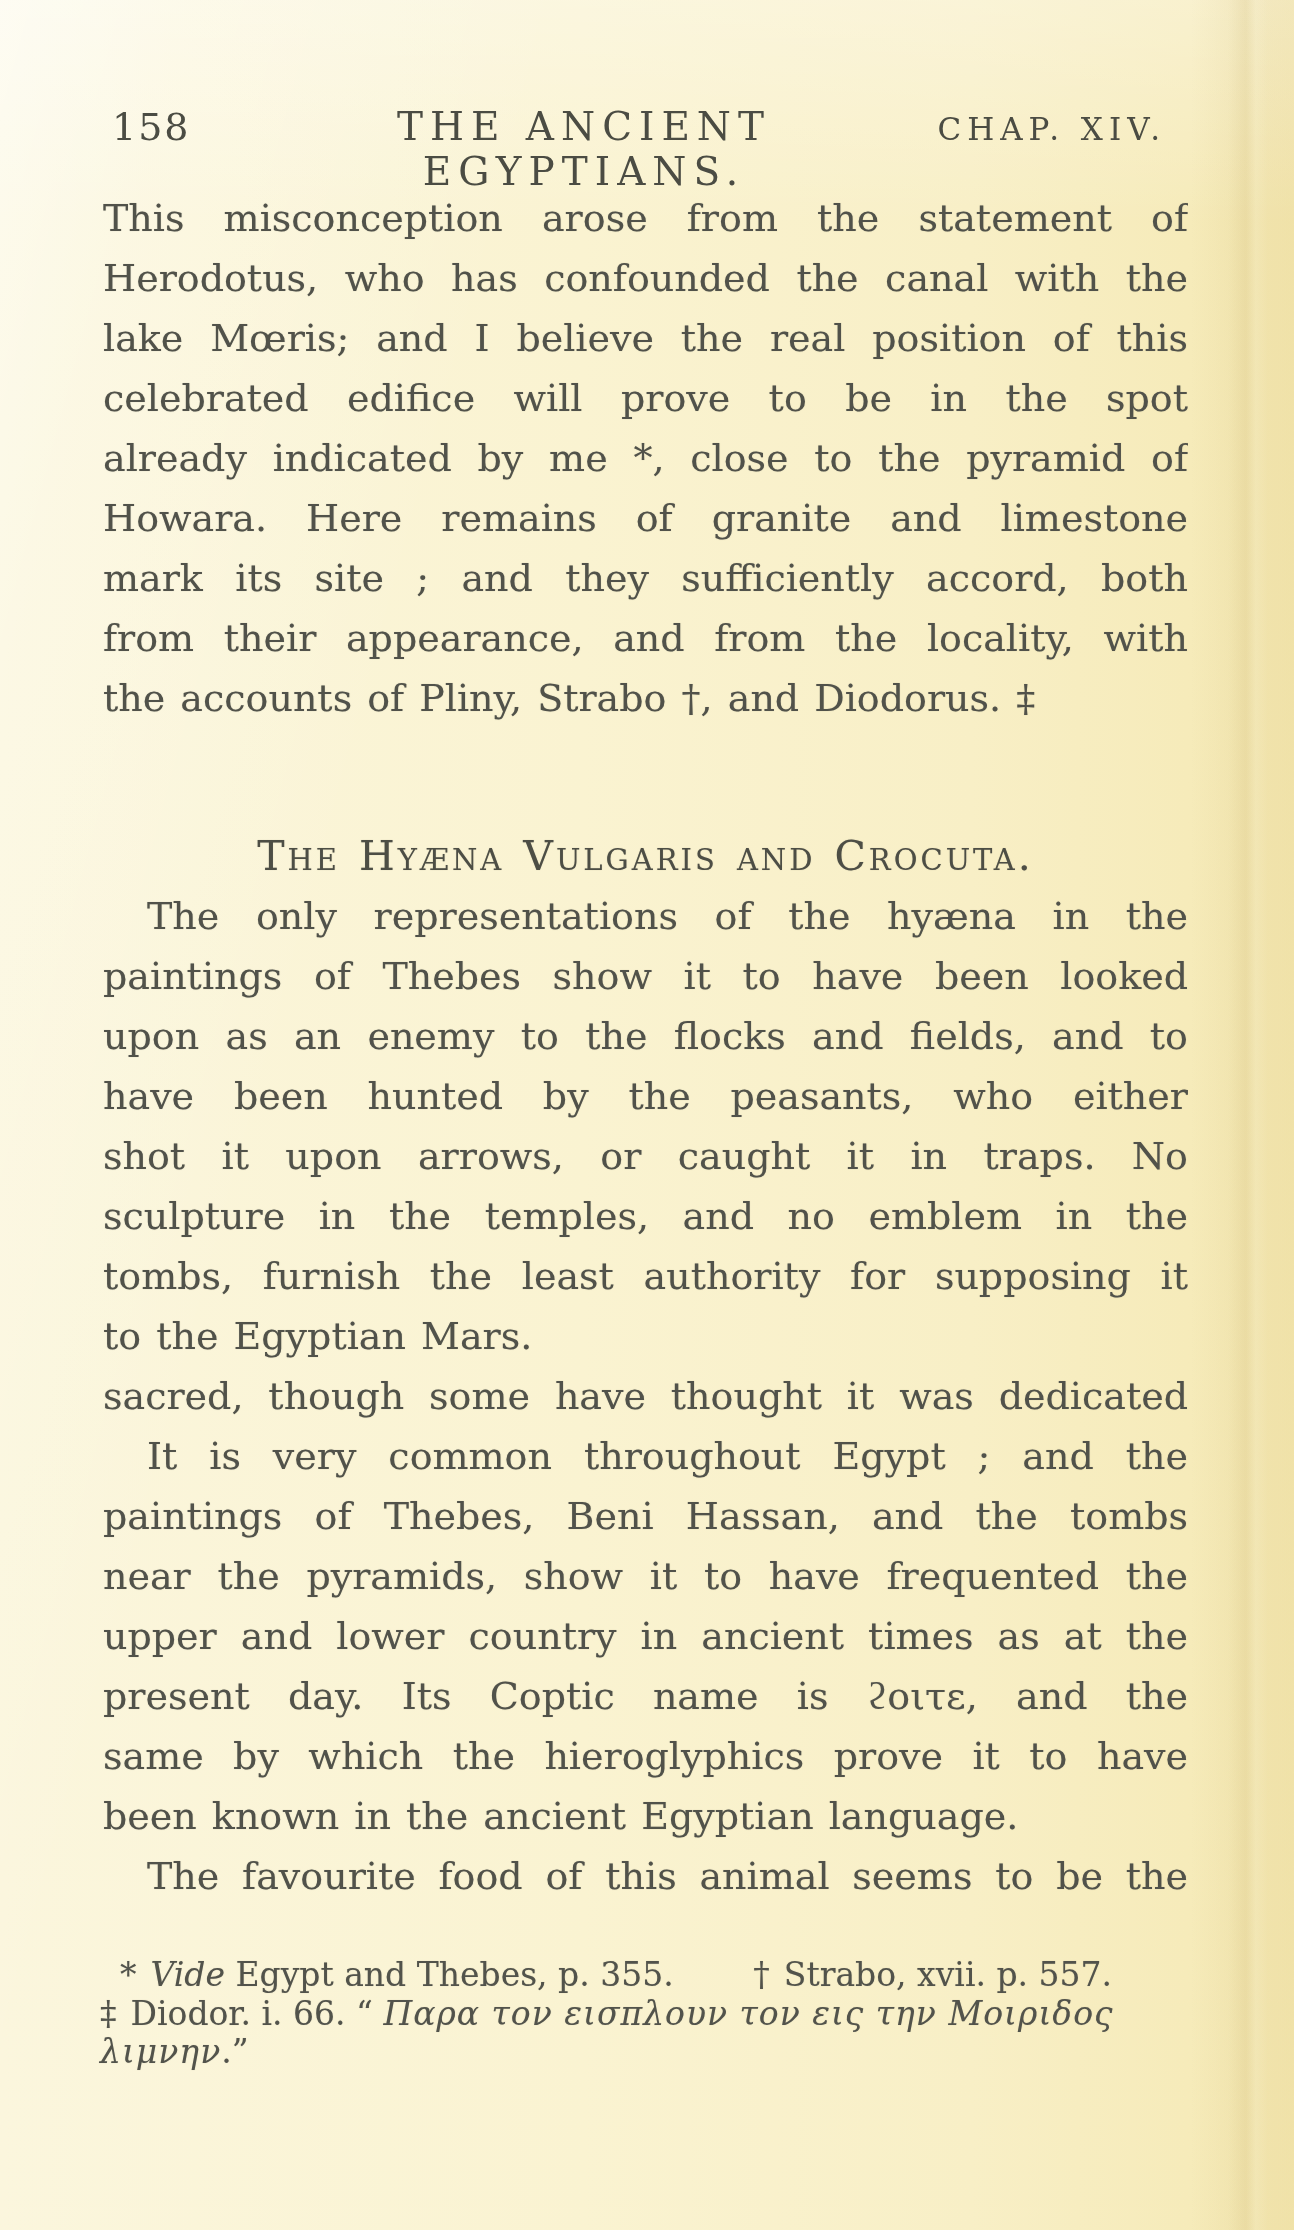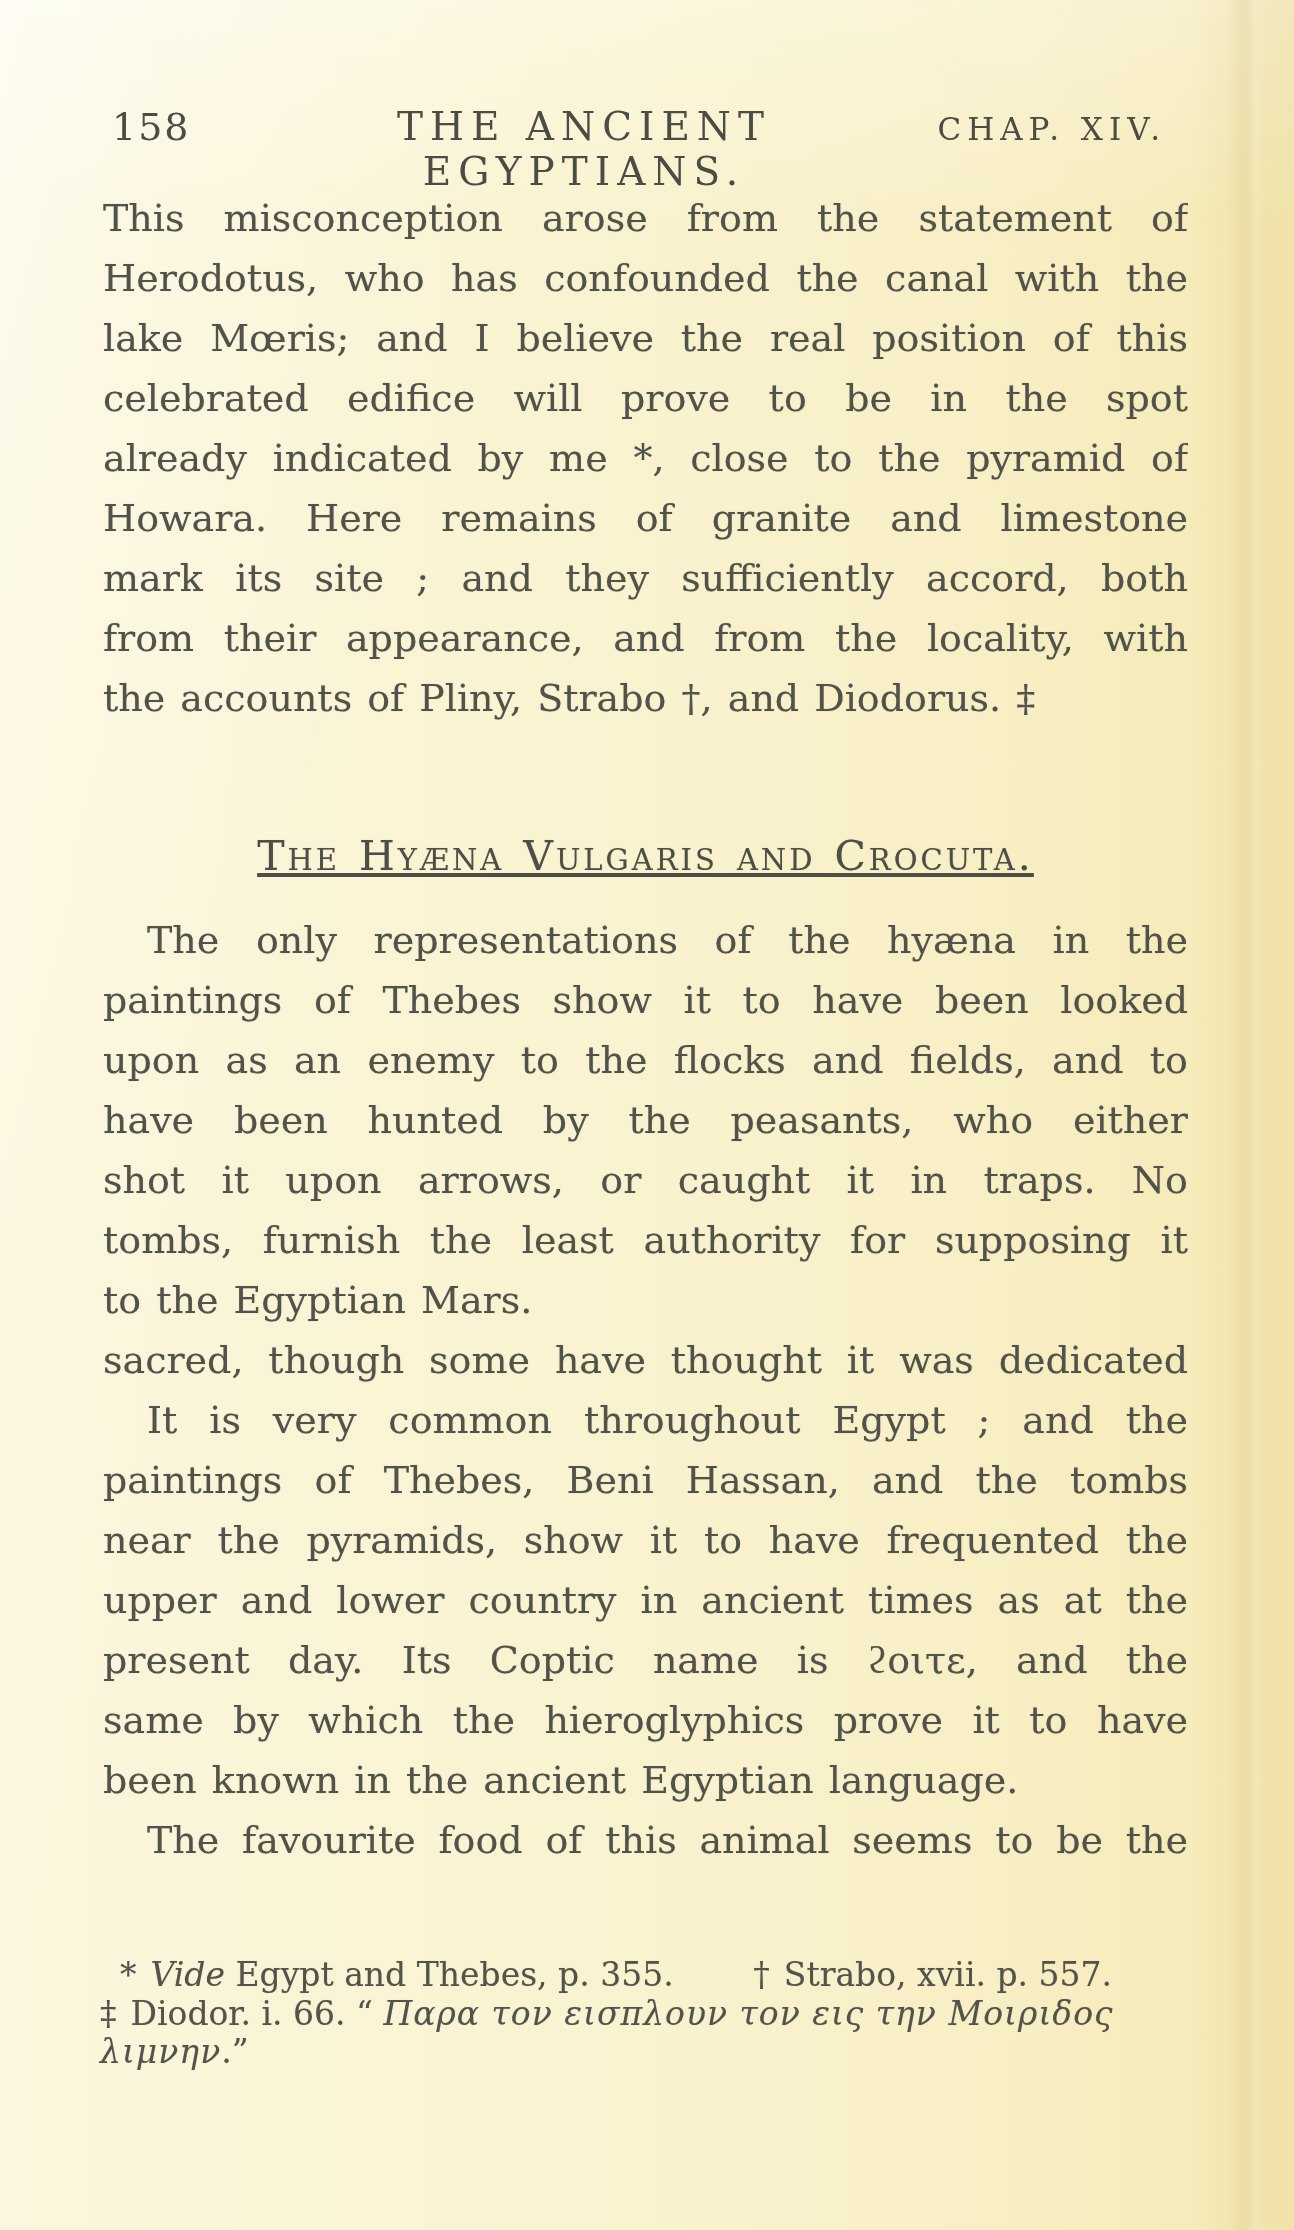--- a/index.html
+++ b/index.html
@@ -81,28 +81,26 @@
   .jline {
     white-space: normal;
     text-align: justify;
     text-align-last: justify;
   }
   .first-indent {
     text-indent: 44px;
   }
   .section-heading {
     margin-top: 98px;
-    margin-bottom: 24px;
     text-align: center;
     font-variant: small-caps;
     font-size: 41px;
     letter-spacing: 3px;
     color: #4d4e45;
     text-shadow: 0 0 1px rgba(90,90,78,0.35);
-    text-decoration: underline;
   }
 
   .footnotes {
     position: absolute;
     top: 1956px;
     left: 96px;
     width: 1060px;
     font-size: 33px;
     line-height: 38px;
     color: #52534b;
@@ -147,20 +145,21 @@
         <div class="line jline">from their appearance, and from the locality, with</div>
         <div class="line">the accounts of Pliny, Strabo †, and Diodorus. ‡</div>
       </div>
       <div class="section-heading">The Hyæna Vulgaris and Crocuta.</div>
       <div>
         <div class="line jline first-indent">The only representations of the hyæna in the</div>
         <div class="line jline">paintings of Thebes show it to have been looked</div>
         <div class="line jline">upon as an enemy to the flocks and fields, and to</div>
         <div class="line jline">have been hunted by the peasants, who either</div>
         <div class="line jline">shot it upon arrows, or caught it in traps.  No</div>
+        <div class="line jline">sculpture in the temples, and no emblem in the</div>
         <div class="line jline">tombs, furnish the least authority for supposing it</div>
         <div class="line">to the Egyptian Mars.</div>
         <div class="line jline">sacred, though some have thought it was dedicated</div>
       </div>
       <div>
         <div class="line jline first-indent">It is very common throughout Egypt ; and the</div>
         <div class="line jline">paintings of Thebes, Beni Hassan, and the tombs</div>
         <div class="line jline">near the pyramids, show it to have frequented the</div>
         <div class="line jline">upper and lower country in ancient times as at the</div>
         <div class="line jline">present day.  Its Coptic name is ϩοιτε, and the</div>

